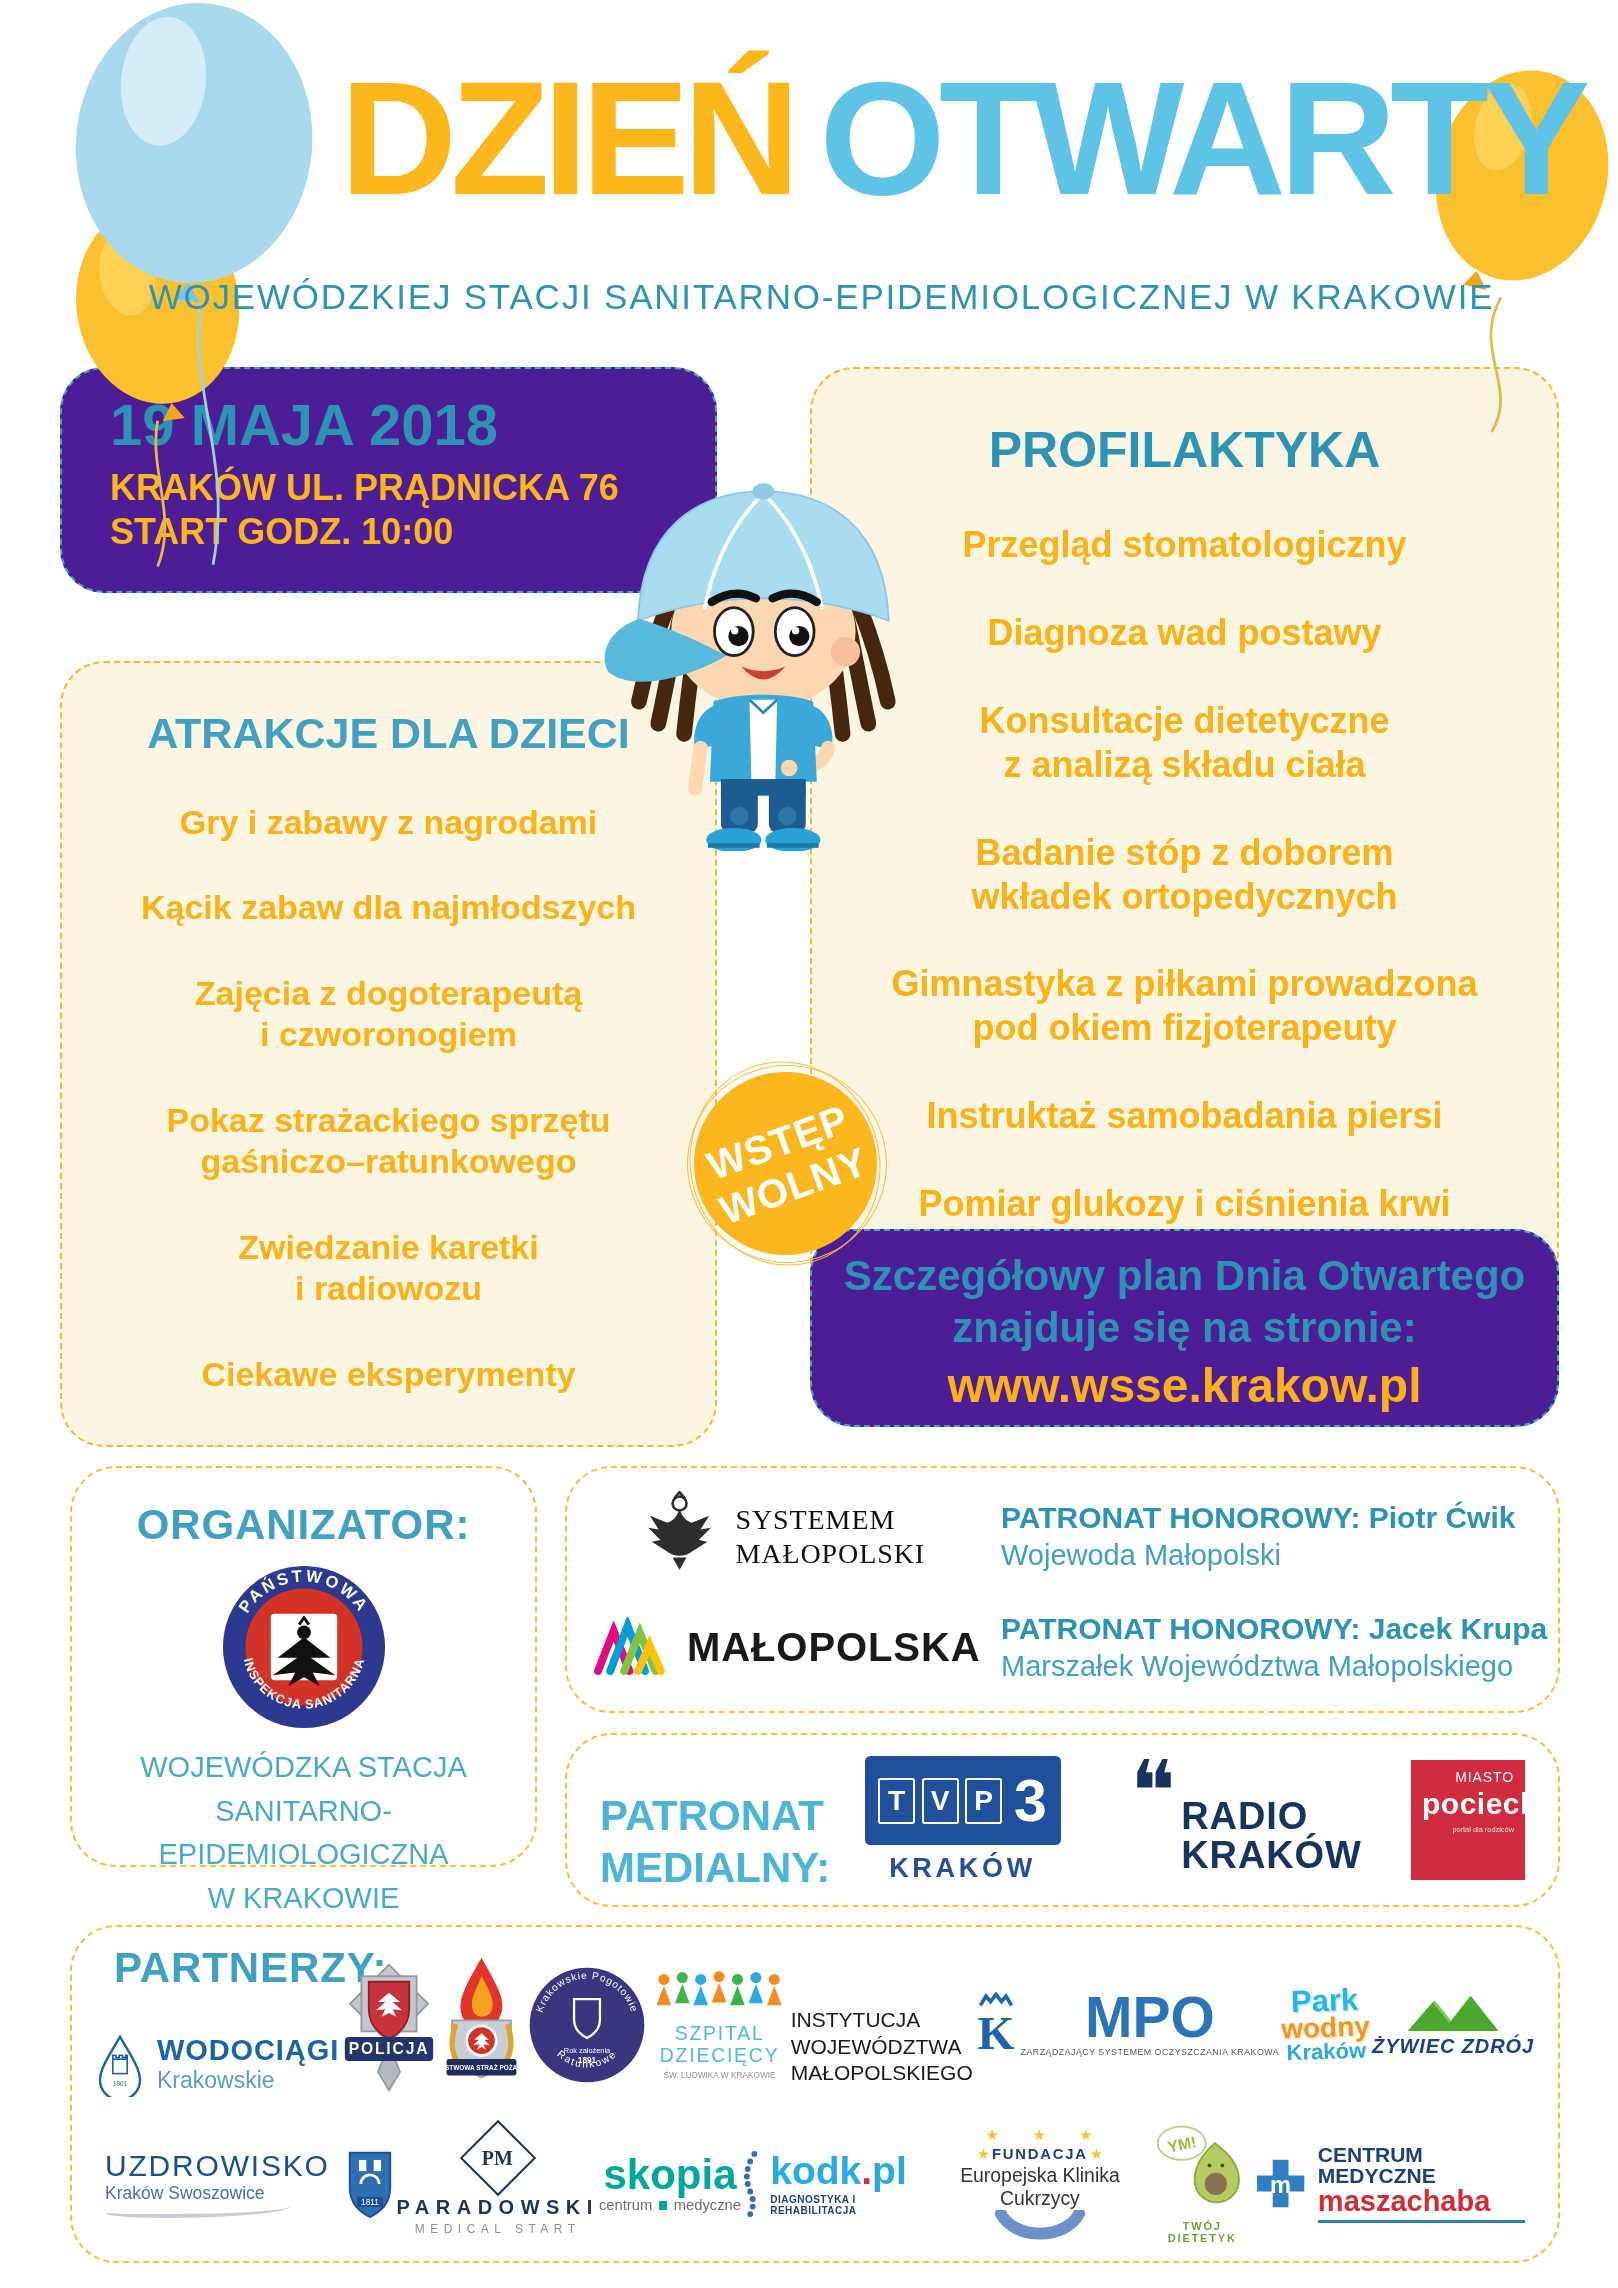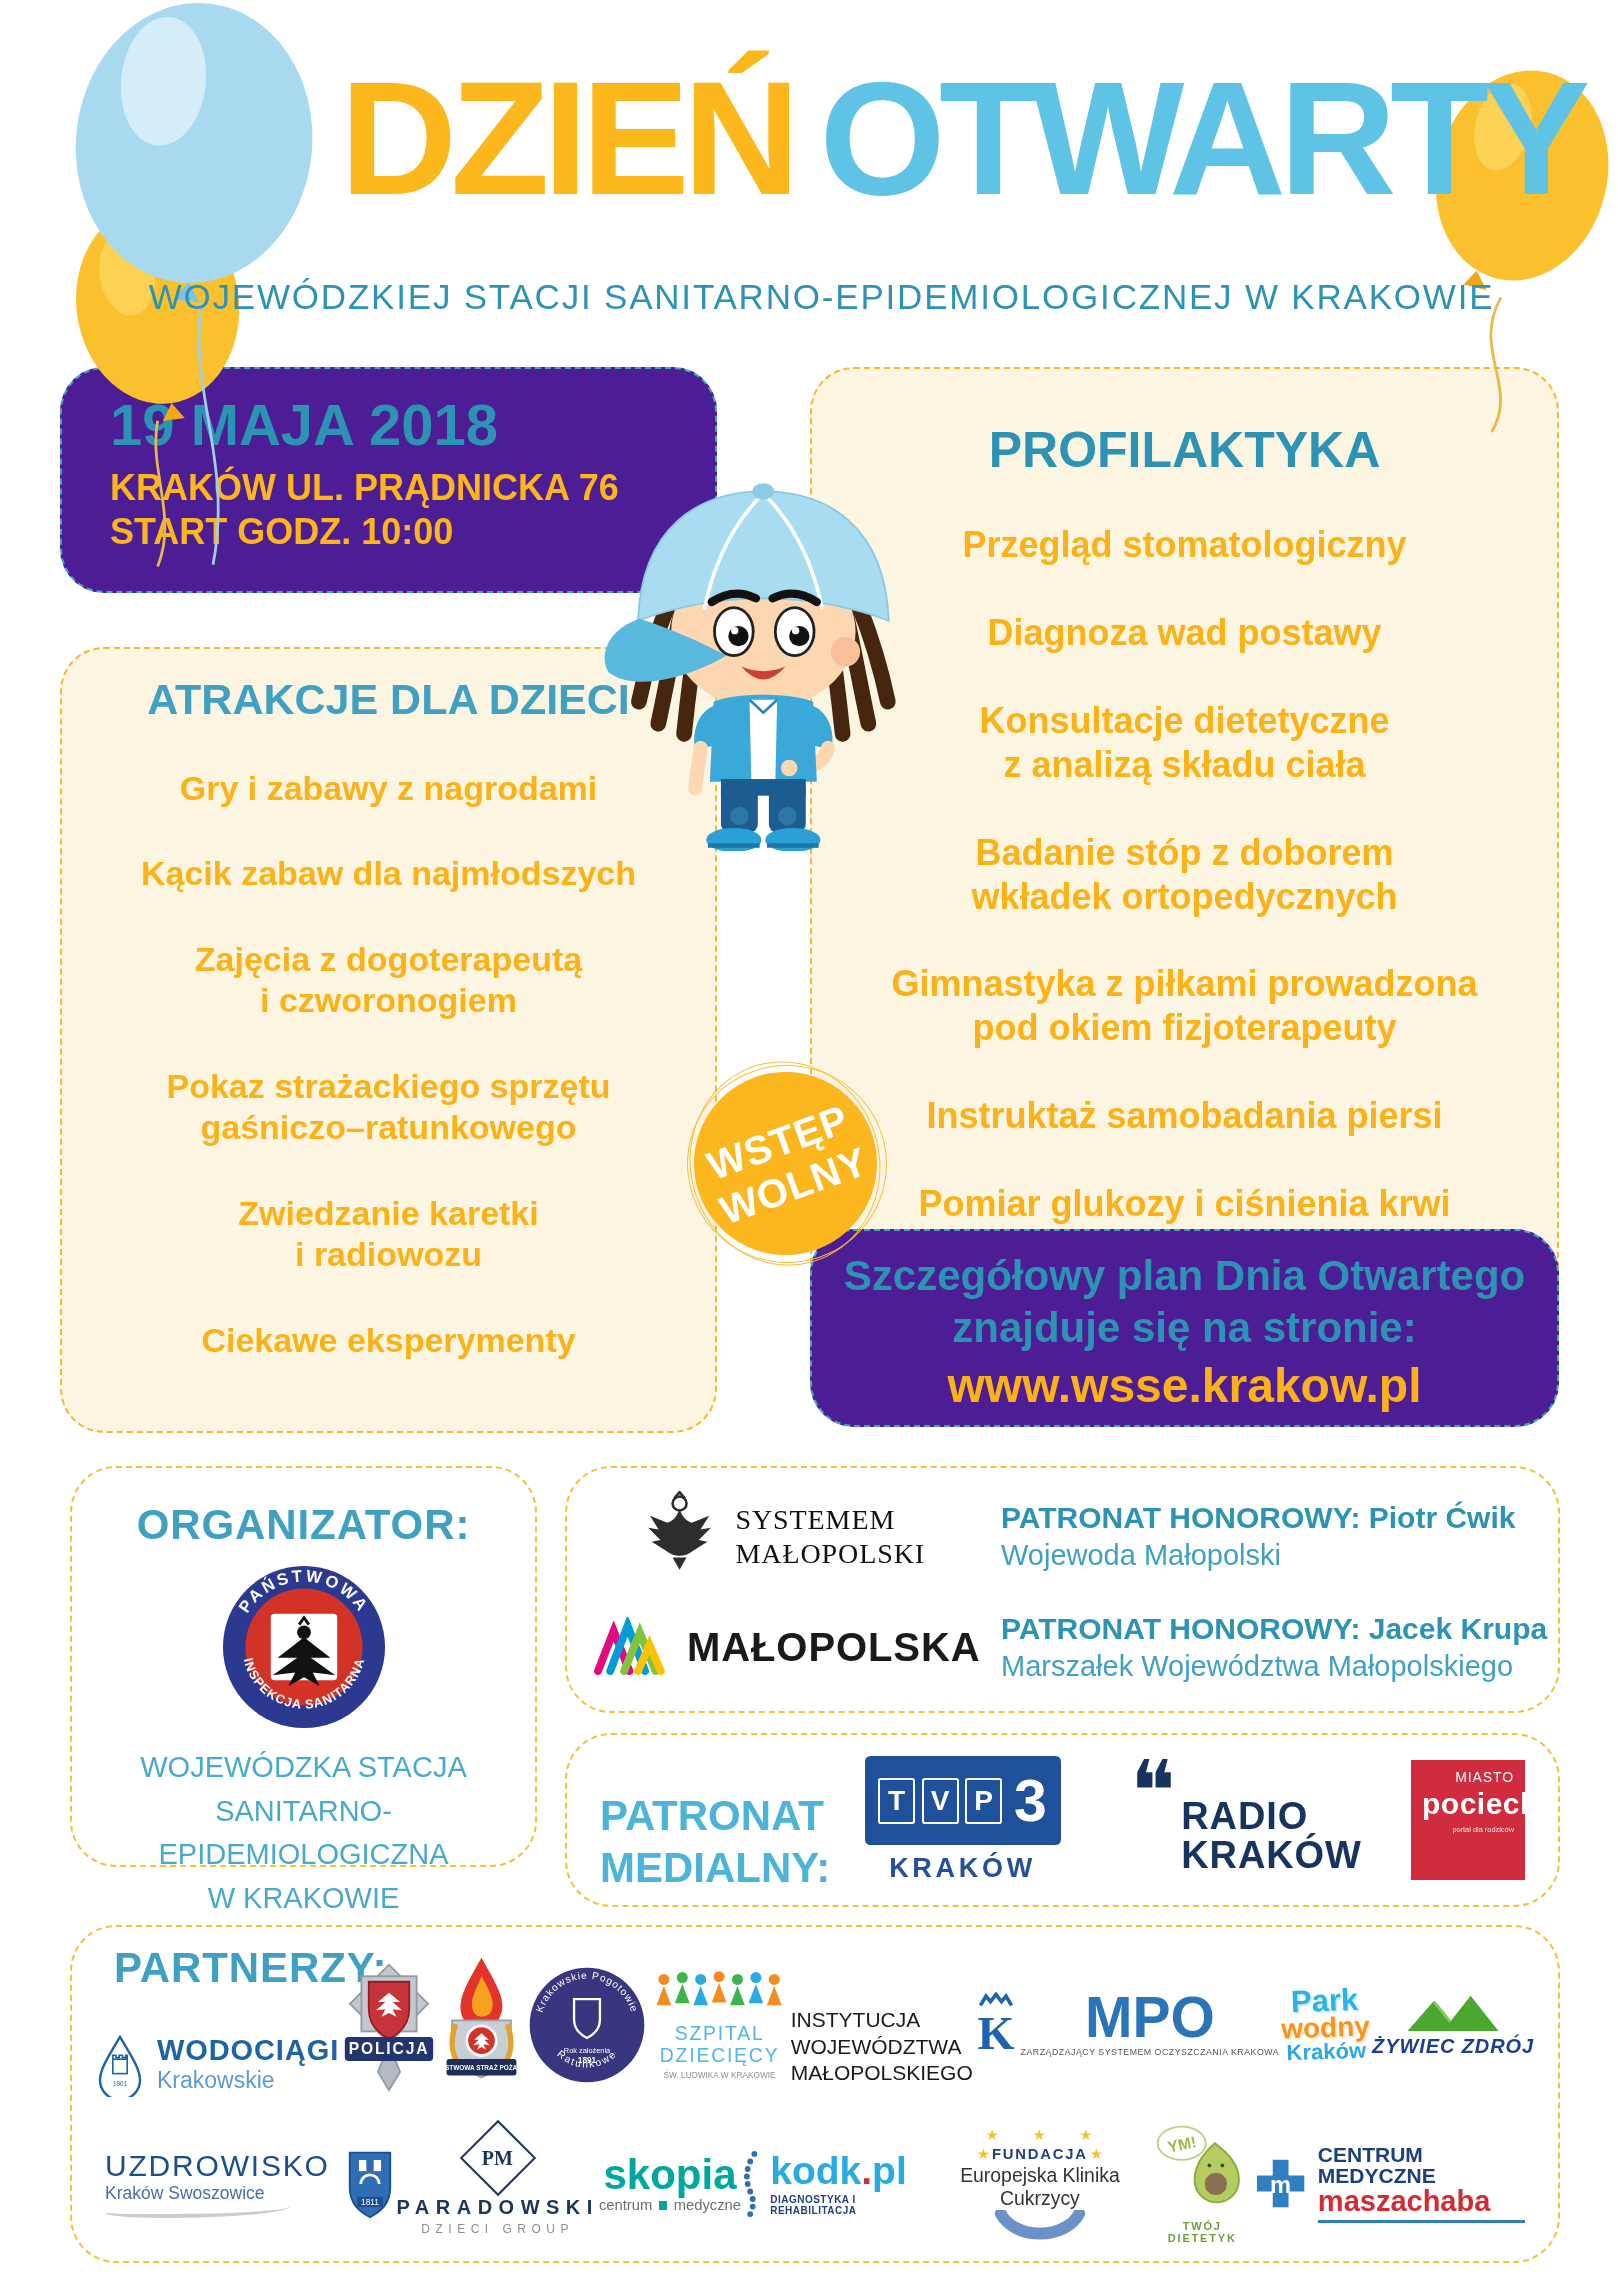--- a/index.html
+++ b/index.html
@@ -20,21 +20,21 @@
   
   .blue-box{background:#4c1d95;border:2.8px dashed #44a3c2;border-radius:44px;box-sizing:border-box;}
   .cream-box{background:#fcf5e1;border:2.8px dashed #f2ba30;border-radius:44px;box-sizing:border-box;}
   .white-box{background:#ffffff;border:2.8px dashed #f1c33c;border-radius:46px;box-sizing:border-box;}
 
   #date-box{left:60px;top:367px;width:657px;height:226px;padding:22px 0 0 48px;}
   #date-box .date{font-size:58px;font-weight:bold;color:#2d93b5;}
   #date-box .addr{font-size:36px;font-weight:bold;color:#fcb51a;margin-top:9.2px;}
   #date-box .start{font-size:36px;font-weight:bold;color:#fcb51a;margin-top:1.8px;}
 
-  #attr-box{left:60px;top:647px;width:657px;height:786px;padding-top:26px;}
+  #attr-box{left:60px;top:661px;width:657px;height:786px;padding-top:46px;}
   #attr-box .box-title{font-size:43px;font-weight:bold;color:#3fa0c1;text-align:center;}
   .item-list{margin-top:39px;}
   .yitem{font-size:34px;font-weight:bold;color:#fcb216;text-align:center;line-height:1.22;margin-bottom:33px;}
 
   #prof-box{left:810px;top:367px;width:749px;height:967px;padding-top:52px;}
   #prof-box .box-title{font-size:50px;font-weight:bold;color:#2d93b5;text-align:center;}
   #prof-box .yitem{font-size:36px;margin-bottom:30px;}
 
   #kid{left:584px;top:473px;z-index:6;}
 
@@ -511,21 +511,21 @@
           <rect x="14" y="52" width="28" height="11" fill="#1d4e8f"></rect>
           <text x="28" y="61" font-size="9" fill="#ffffff" text-anchor="middle">1811</text>
         </svg>
       </div>
 
       <div class="pcell">
         <div class="para-diamond">
           <span class="para-mono">PM</span>
         </div>
         <div class="para-t1">PARADOWSKI</div>
-        <div class="para-t2">DZIECI GROUP</div>
+        <div class="para-t2">MEDICAL START</div>
       </div>
 
       <div class="pcell">
         <div class="skopia-main">skopia</div>
         <div class="skopia-sub">
           <span>centrum</span>
           <span class="skopia-sq"></span>
           <span>medyczne</span>
         </div>
       </div>

